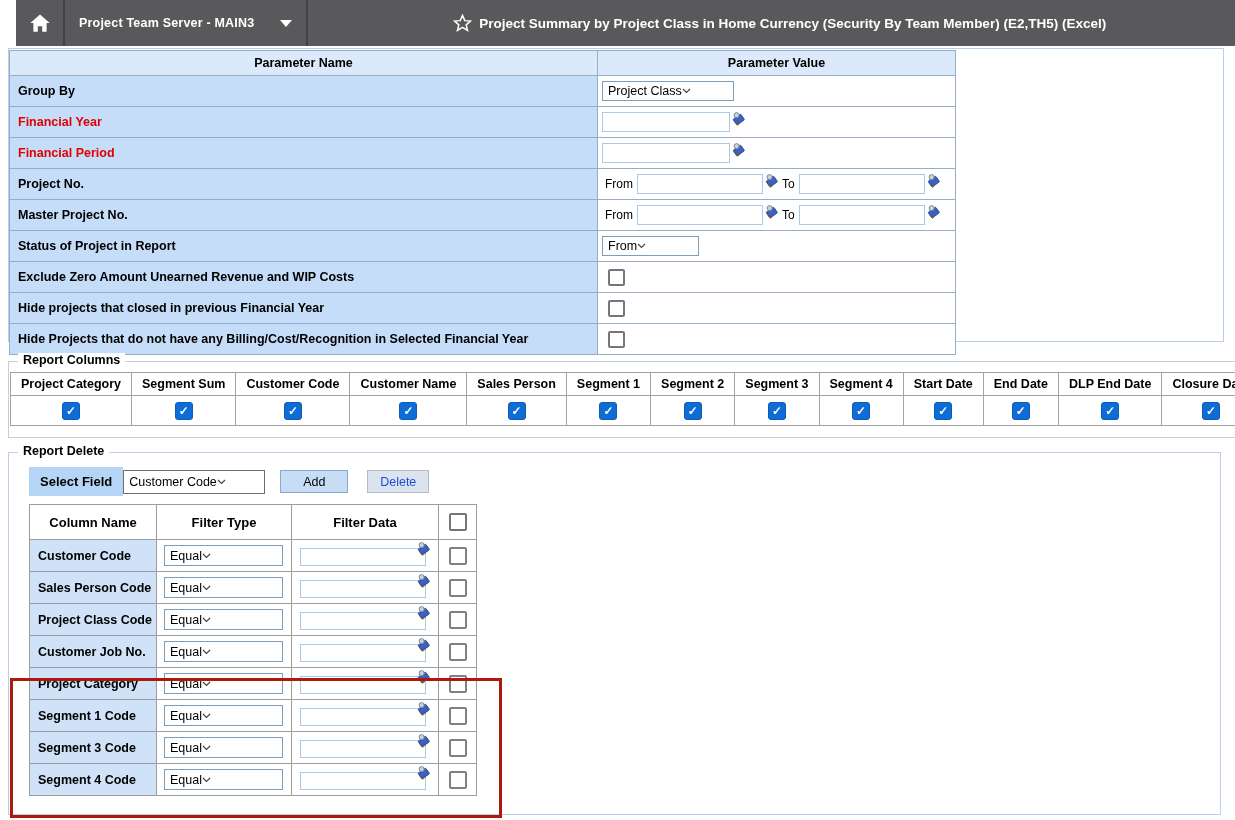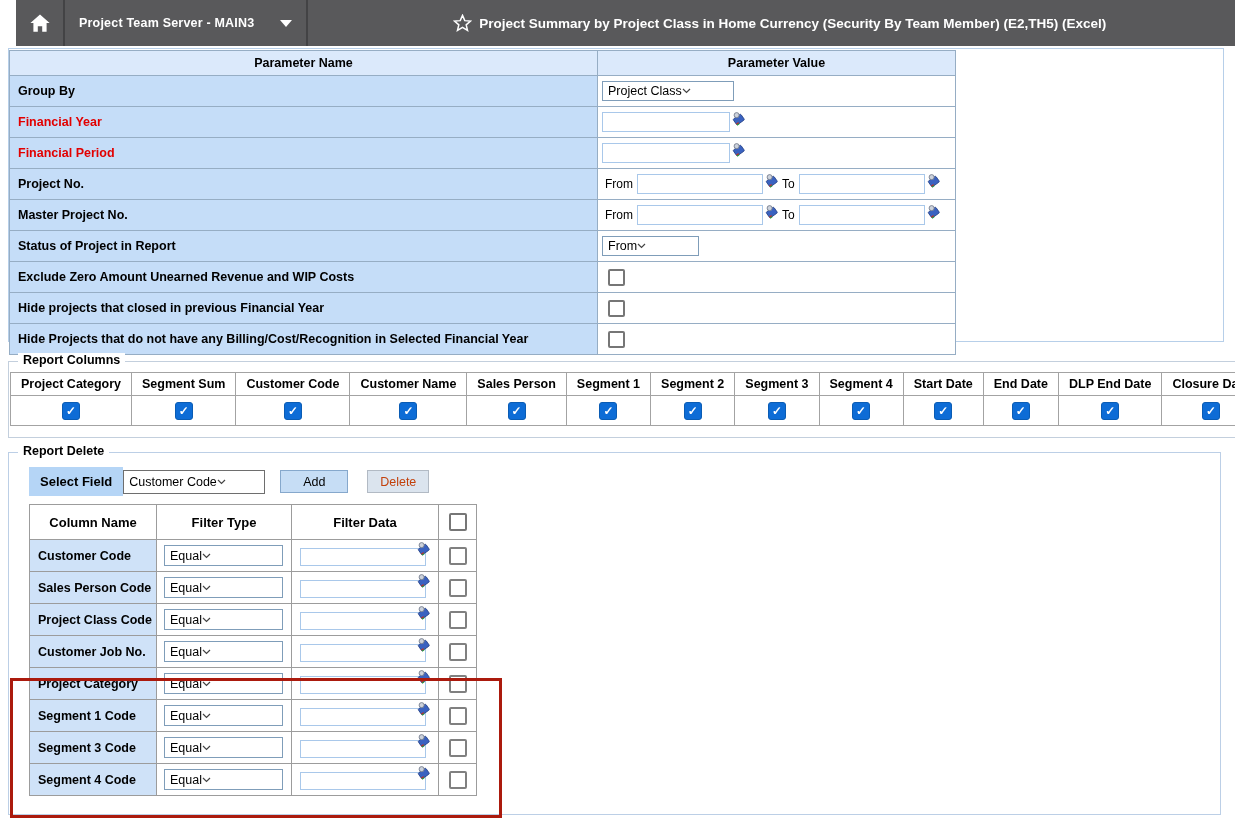--- a/index.html
+++ b/index.html
@@ -48,21 +48,21 @@
   .rctab{margin:10px 0 0 1px;}
   .rctab th,.rctab td{border:1px solid #a3a3a3;}
   .rctab th{font-size:12.5px;font-weight:bold;padding:4px 10px;white-space:nowrap;background:#fff;}
   .rctab td{height:27px;text-align:center;}
 
   .rf-field{left:8px;top:452px;width:1211px;height:361px;border-color:#bccfe6;}
   .rf-controls{position:absolute;left:20px;top:14px;display:flex;align-items:center;}
   .sf-label{background:#b5d5f6;padding:7px 11px;font-weight:bold;font-size:13px;}
   .btn{height:23px;font-size:12.5px;font-family:"Liberation Sans",sans-serif;cursor:pointer;}
   .add-btn{margin-left:15px;width:68px;background:#c6ddf5;border:1px solid #86a8cc;color:#000;}
-  .del-btn{margin-left:19px;width:62px;background:#dbe4ee;border:1px solid #b2bac4;color:#c2410c;}
+  .del-btn{margin-left:19px;width:62px;background:#dbe4ee;border:1px solid #b2bac4;color:#1d4ed8;}
 
   .ftab{position:absolute;left:20px;top:51px;table-layout:fixed;width:447px;}
   .ftab th,.ftab td{border:1px solid #9c9c9c;}
   .ftab th{height:32px;font-size:13px;font-weight:bold;text-align:center;background:#fff;}
   .ftab td{height:29px;}
   .fname{background:#cfe2f8;font-weight:bold;padding-left:8px;font-size:12.5px;}
   .fsel-cell{padding-left:7px;}
   .fdata{position:relative;}
   .fdata .ti{position:absolute;left:8px;top:8px;width:126px;height:18px;}
   .fdata .lkw{position:absolute;right:7px;top:1px;transform:none;}

